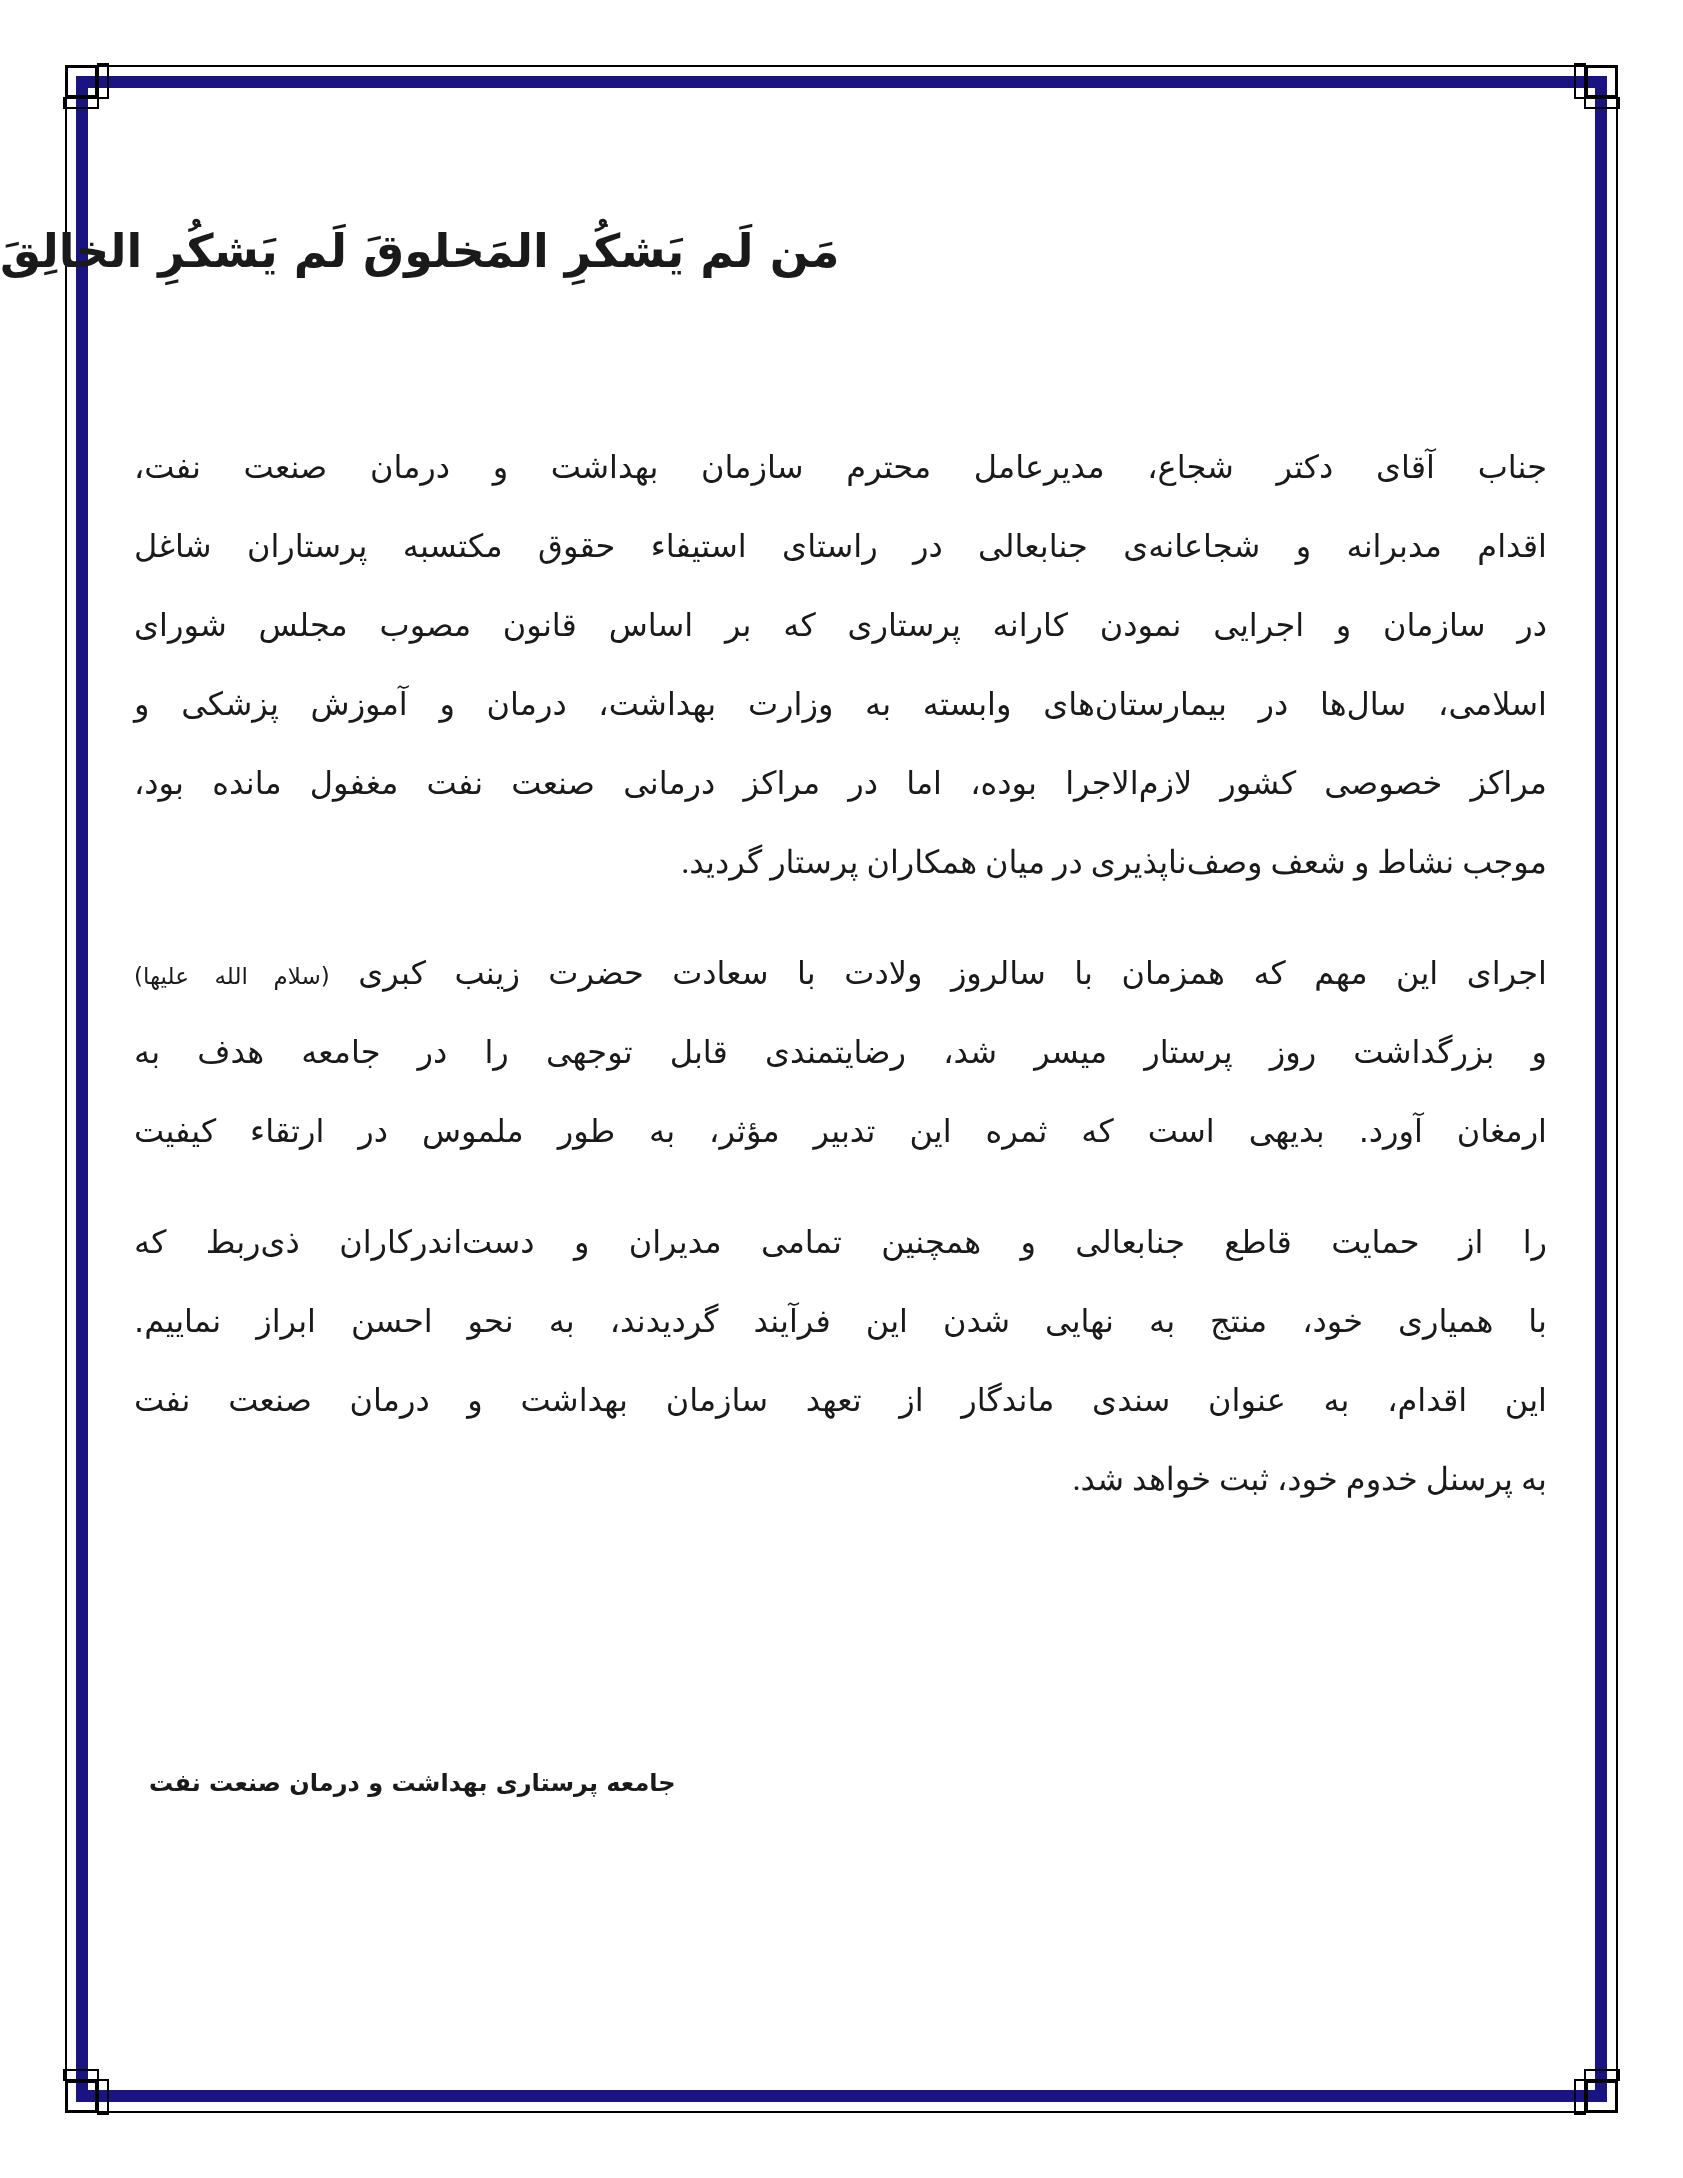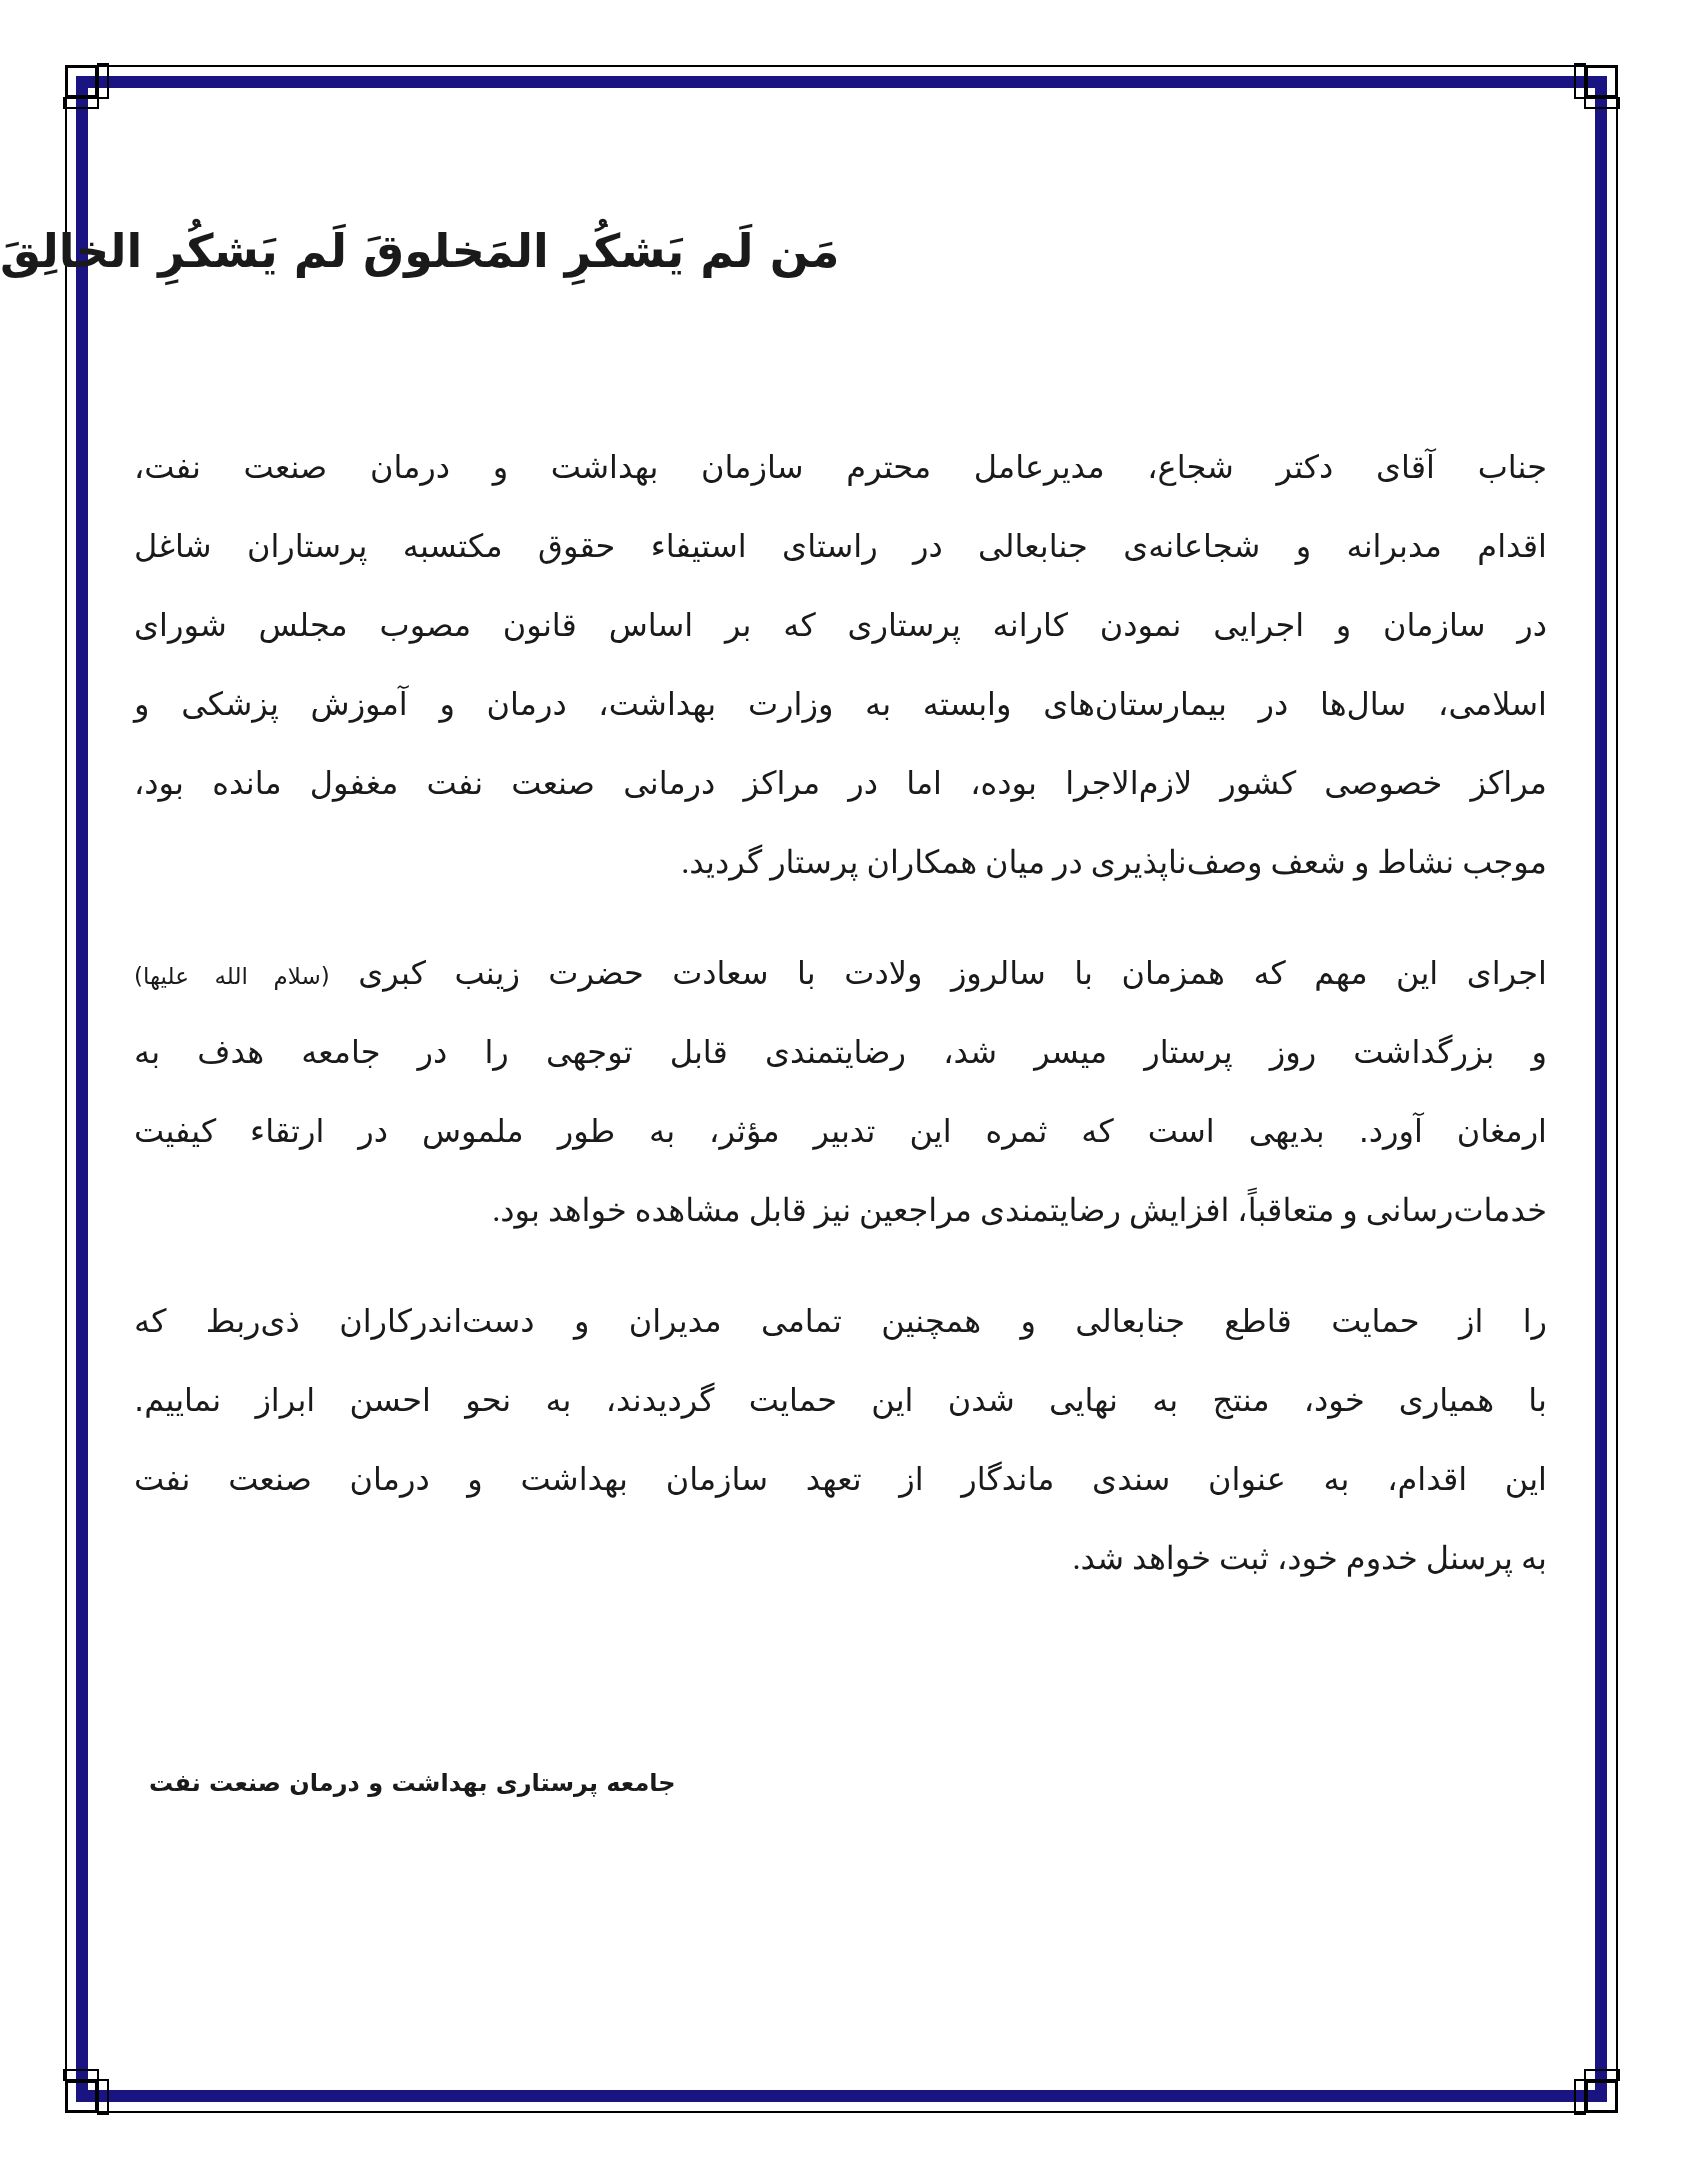--- a/index.html
+++ b/index.html
@@ -113,26 +113,25 @@
       <div class="line last">موجب نشاط و شعف وصف‌ناپذیری در میان همکاران پرستار گردید.</div>
     </div>
 
     <div class="para">
       <div class="line">
         <span>اجرای این مهم که همزمان با سالروز ولادت با سعادت حضرت زینب کبری</span>
         <span class="small">(سلام الله علیها)</span>
       </div>
       <div class="line">و بزرگداشت روز پرستار میسر شد، رضایتمندی قابل توجهی را در جامعه هدف به</div>
       <div class="line">ارمغان آورد. بدیهی است که ثمره این تدبیر مؤثر، به طور ملموس در ارتقاء کیفیت</div>
-      <div class="line last">خدمات‌رسانی و متعاقباً، افزایش رضایتمندی مراجعین نیز قابل مشاهده خواهد بود.</div>
     </div>
 
     <div class="para">
       <div class="line">را از حمایت قاطع جنابعالی و همچنین تمامی مدیران و دست‌اندرکاران ذی‌ربط که</div>
-      <div class="line">با همیاری خود، منتج به نهایی شدن این حمایت گردیدند، به نحو احسن ابراز نماییم.</div>
+      <div class="line">با همیاری خود، منتج به نهایی شدن این فرآیند گردیدند، به نحو احسن ابراز نماییم.</div>
       <div class="line">این اقدام، به عنوان سندی ماندگار از تعهد سازمان بهداشت و درمان صنعت نفت</div>
       <div class="line last">به پرسنل خدوم خود، ثبت خواهد شد.</div>
     </div>
 
   </div>
 
   <div class="signature">جامعه پرستاری بهداشت و درمان صنعت نفت</div>
 
 </div>
 

